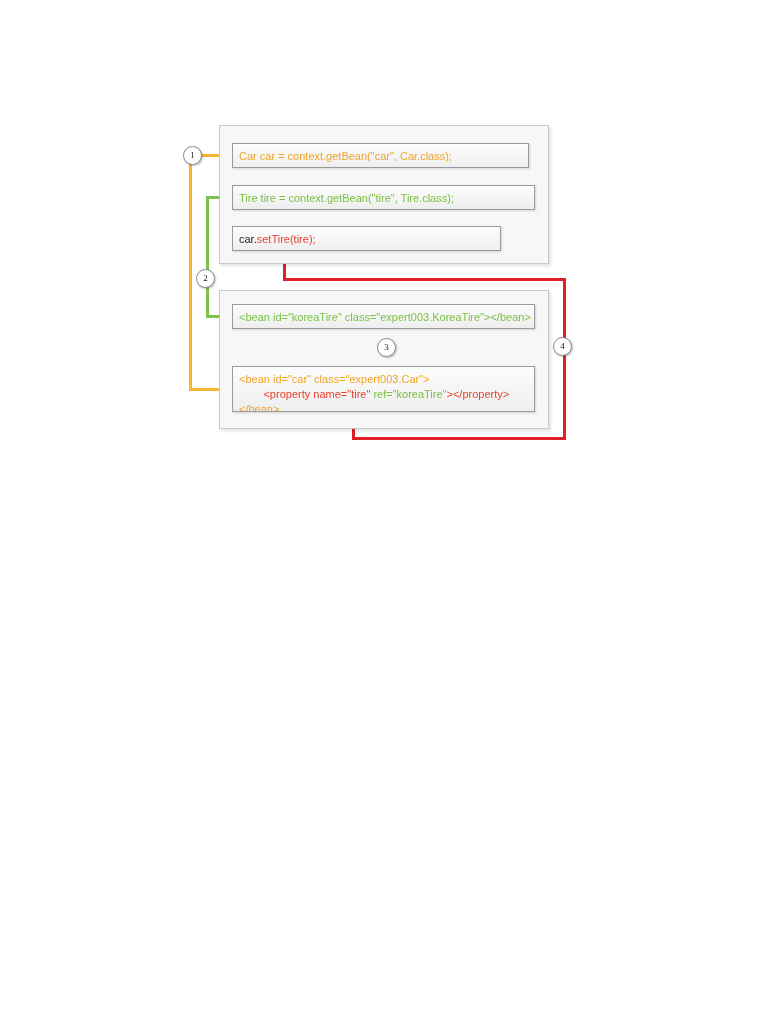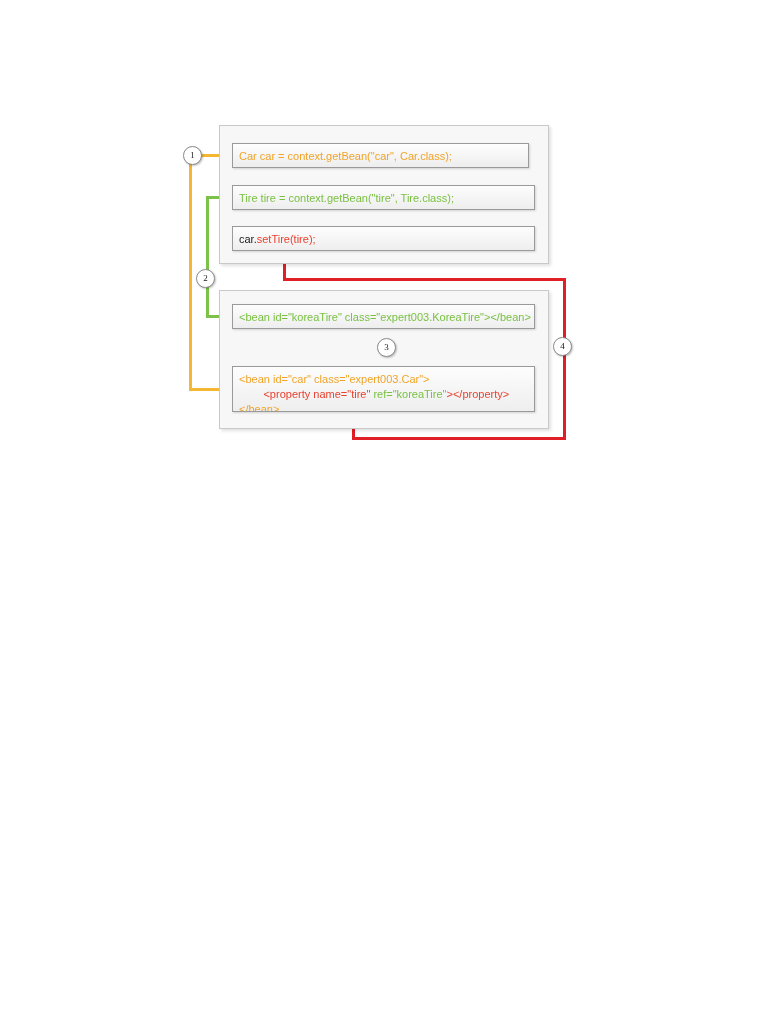--- a/index.html
+++ b/index.html
@@ -17,21 +17,21 @@
 
   
   .codebox{position:absolute;box-sizing:border-box;
            background:linear-gradient(#fdfdfd,#eeeeee);
            border:1px solid #9a9a9a;
            box-shadow:1px 1px 2px rgba(0,0,0,.15);
            font-size:11px;line-height:15px;
            padding:5px 0 0 6px;white-space:pre;overflow:hidden;}
   #box-getbean-car   {left:232px;top:143px;width:297px;height:25px;}
   #box-getbean-tire  {left:232px;top:185px;width:303px;height:25px;}
-  #box-settire       {left:232px;top:226px;width:303px;height:25px;}
+  #box-settire       {left:232px;top:226px;width:269px;height:25px;}
   #box-bean-koreatire{left:232px;top:304px;width:303px;height:25px;}
   #box-bean-car      {left:232px;top:366px;width:303px;height:46px;}
 
   .c-orange{color:#f0a428;}
   .c-green {color:#7ac143;}
   .c-red   {color:#e8422f;}
   .c-dark  {color:#1a1a1a;}
 
   
   .ln{position:absolute;}

